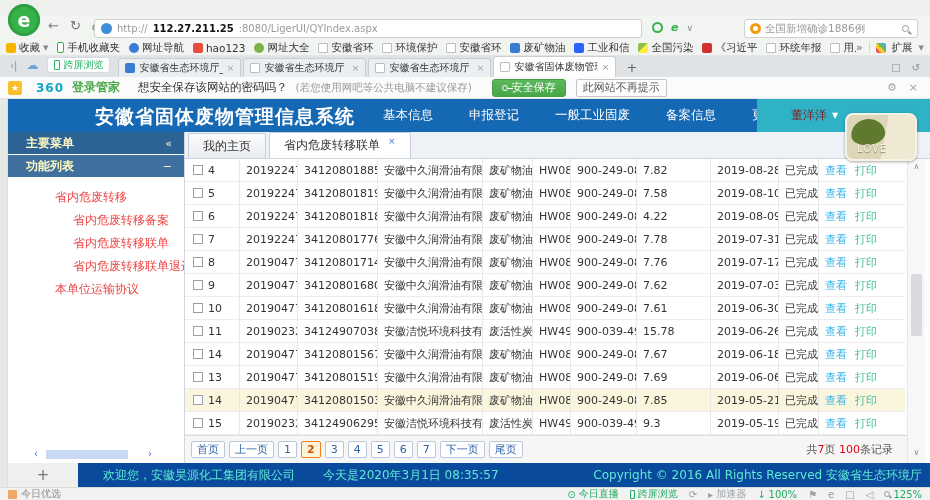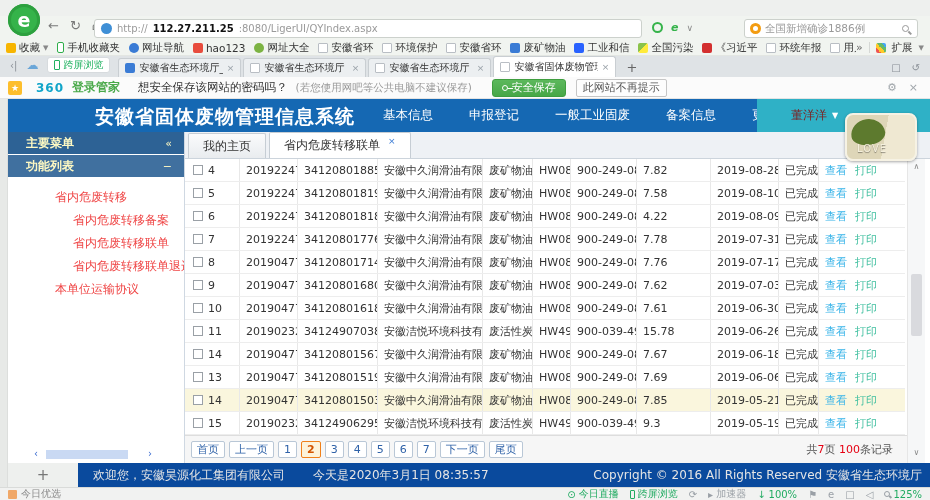--- a/index.html
+++ b/index.html
@@ -130,21 +130,21 @@
   .pagination{position:absolute;left:0;top:303px;width:722px;height:28px;background:#f6f6f6;border-top:1px solid #ddd;display:flex;align-items:center;padding-left:6px;gap:4px;}
   .pgbtn{height:17px;min-width:17px;padding:0 5px;background:#fff;border:1px solid #b9c7d6;border-radius:2px;color:#2f62a8;font-size:11px;display:flex;align-items:center;justify-content:center;}
   #page-nums{display:flex;gap:4px;}
   .pgbtn.active{border-color:#f08019;background:#fdf3da;color:#d35400;font-weight:bold;}
   .pgsummary{margin-left:auto;margin-right:14px;font-size:11px;color:#555;white-space:nowrap;}
   .red{color:#e60012;}
 
   
   .footer-left{position:absolute;left:8px;top:463px;width:70px;height:24px;background:#eef0ee;display:flex;align-items:center;justify-content:center;}
   .plus{color:#777;font-size:15px;}
-  .footer{position:absolute;left:78px;top:463px;width:852px;height:24px;background:#0a4a9d;display:flex;align-items:center;color:#e5e5e5;font-size:12px;padding:0 8px 0 15px;gap:28px;white-space:nowrap;}
+  .footer{position:absolute;left:78px;top:463px;width:852px;height:24px;background:#0a4a9d;display:flex;align-items:center;color:#5eead4;font-size:12px;padding:0 8px 0 25px;gap:28px;white-space:nowrap;}
   .copyright{margin-left:auto;}
 
   
   .statusbar{position:absolute;left:0;top:487px;width:100%;height:13px;background:#f1f2f1;border-top:1px solid #d9dbd9;display:flex;align-items:center;font-size:10px;color:#888;padding:0 8px;}
   .sb-left{display:flex;align-items:center;gap:4px;}
   .gift{width:9px;height:9px;background:#f0a868;border-radius:1px;}
   .sb-right{margin-left:auto;display:flex;align-items:center;gap:11px;}
   .sb-item{display:flex;align-items:center;gap:3px;white-space:nowrap;}
   .green{color:#21ab62;} .gray{color:#9aa0a6;}
   .ph-s{width:5px;height:9px;border:1px solid #21ab62;border-radius:1px;}

